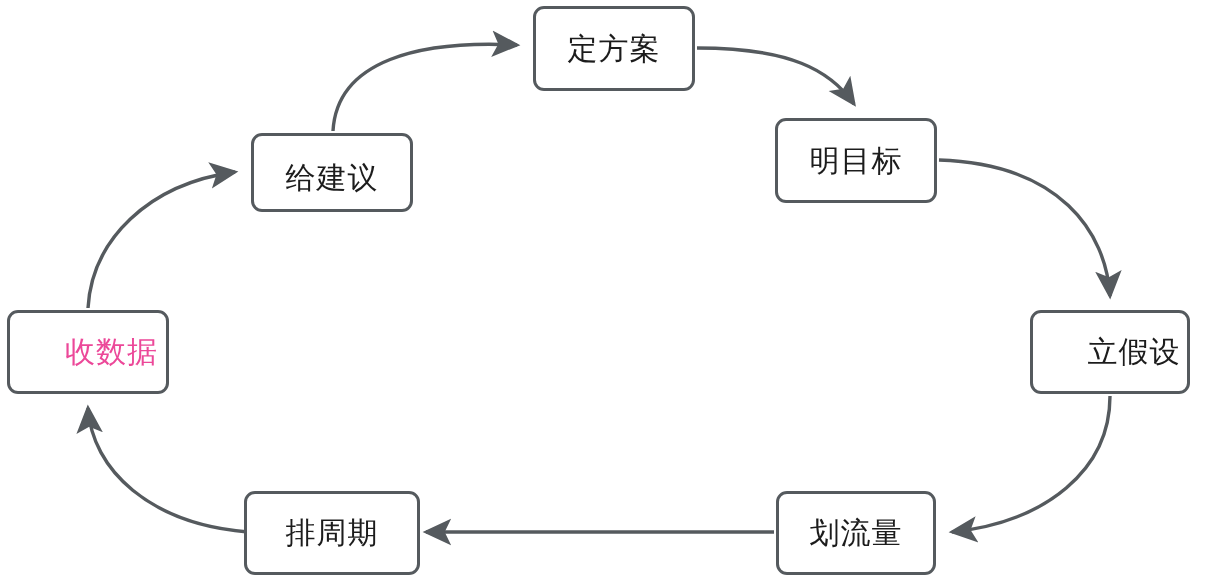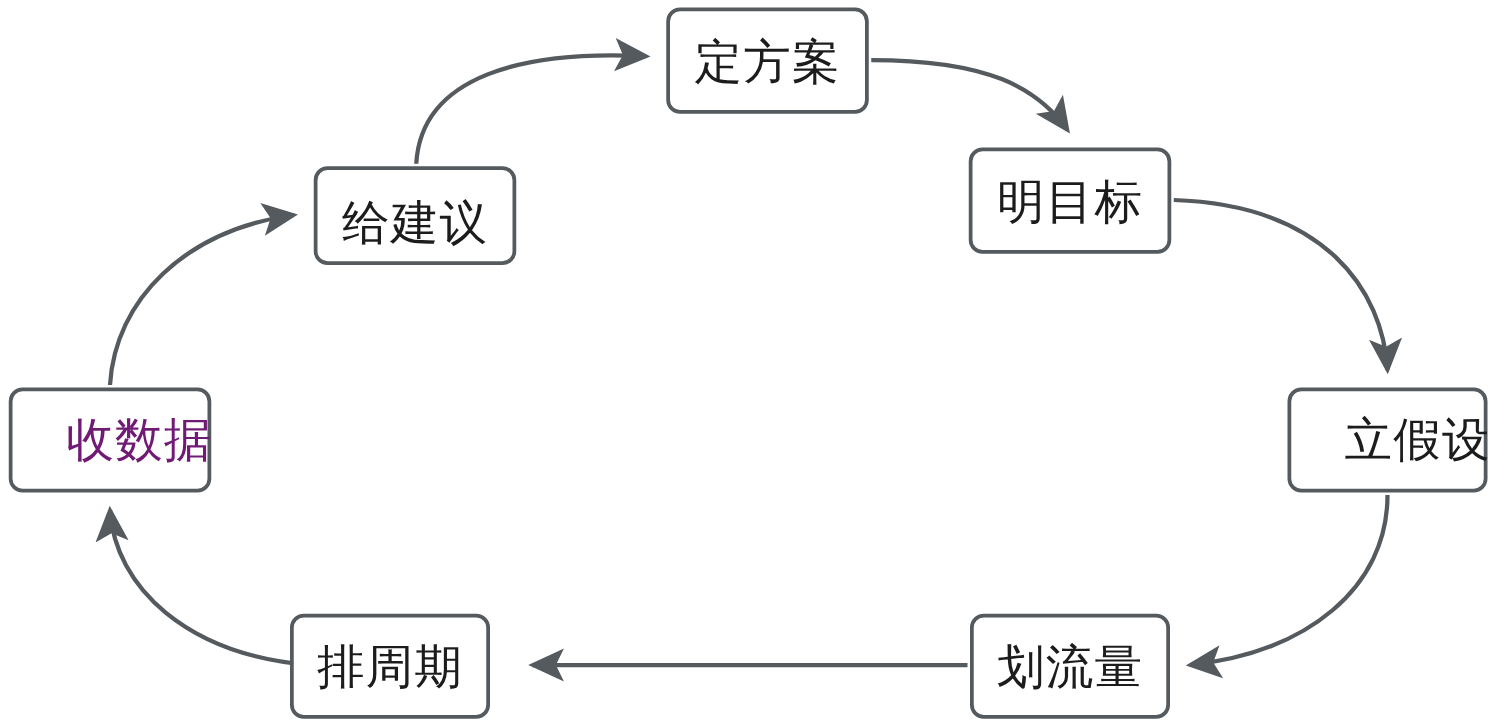--- a/index.html
+++ b/index.html
@@ -29,21 +29,21 @@
     box-sizing: border-box;
     background: #ffffff;
     border: 3px solid #555a5e;
     border-radius: 11px;
     display: flex;
     align-items: center;
     justify-content: center;
     z-index: 5;
   }
   .node-label {
-    font-size: 38px;
+    font-size: 30px;
     line-height: 1;
     color: #1c1c1c;
     letter-spacing: 1px;
     white-space: nowrap;
     font-weight: 400;
   }
 </style>
 </head>
 <body>
 
@@ -71,23 +71,23 @@
   </div>
   <div class="node" style="left: 775px; top: 118px; width: 162px; height: 85px; border-color: rgb(85, 90, 94); background: rgb(255, 255, 255); text-align: center;">
     <span class="node-label" style="color: rgb(28, 28, 28);">明目标</span>
   </div>
   <div class="node" style="left: 1030px; top: 310px; width: 160px; height: 84px; border-color: rgb(85, 90, 94); background: rgb(255, 255, 255); padding-left: 48px;">
     <span class="node-label" style="color: rgb(28, 28, 28);">立假设</span>
   </div>
   <div class="node" style="left: 776px; top: 491px; width: 160px; height: 84px; border-color: rgb(85, 90, 94); background: rgb(255, 255, 255);">
     <span class="node-label" style="color: rgb(28, 28, 28);">划流量</span>
   </div>
-  <div class="node" style="left: 232px; top: 491px; width: 160px; height: 84px; border-color: rgb(85, 90, 94); background: rgb(255, 255, 255);">
+  <div class="node" style="left: 244px; top: 491px; width: 176px; height: 84px; border-color: rgb(85, 90, 94); background: rgb(255, 255, 255);">
     <span class="node-label" style="color: rgb(28, 28, 28);">排周期</span>
   </div>
   <div class="node" style="left: 7px; top: 310px; width: 162px; height: 84px; border-color: rgb(85, 90, 94); background: rgb(255, 255, 255);">
-    <span class="node-label" style="color: #701a75; margin-left: 47px;">收数据</span>
+    <span class="node-label" style="color: #ec4899; margin-left: 47px;">收数据</span>
   </div>
   <div class="node" style="left: 251px; top: 133px; width: 162px; height: 79px; border-color: rgb(85, 90, 94); background: rgb(255, 255, 255);">
     <span class="node-label" style="color: rgb(28, 28, 28); margin-top: 10px;">给建议</span>
   </div>
 
 </div>
 
 </body></html>

